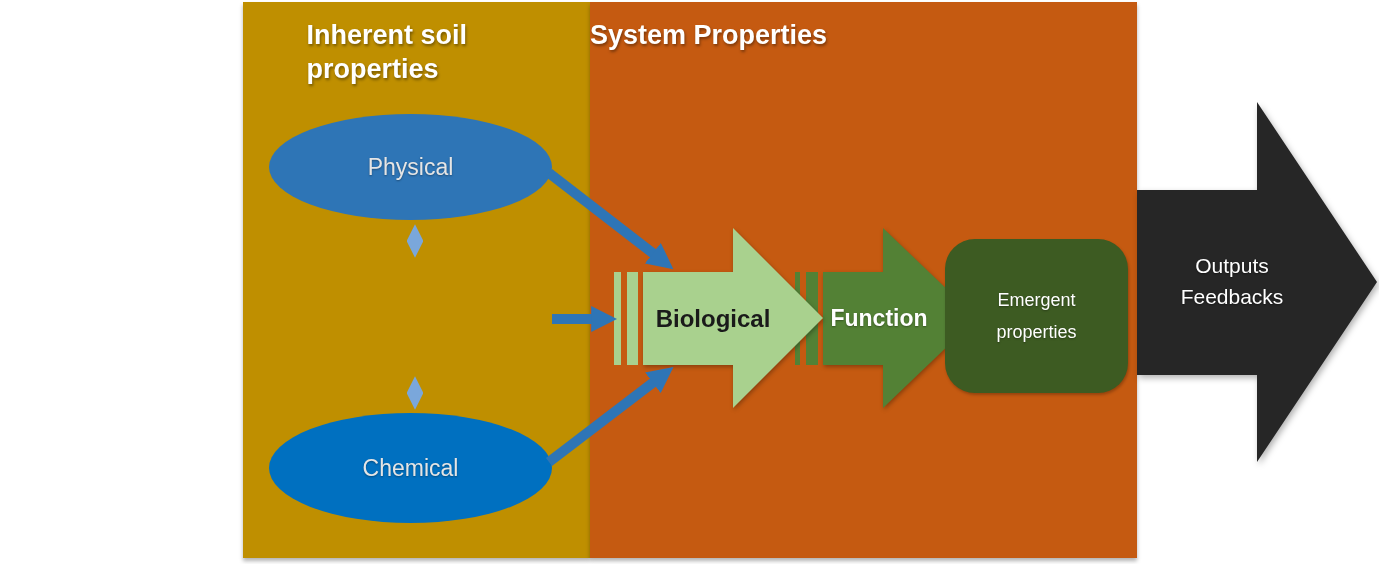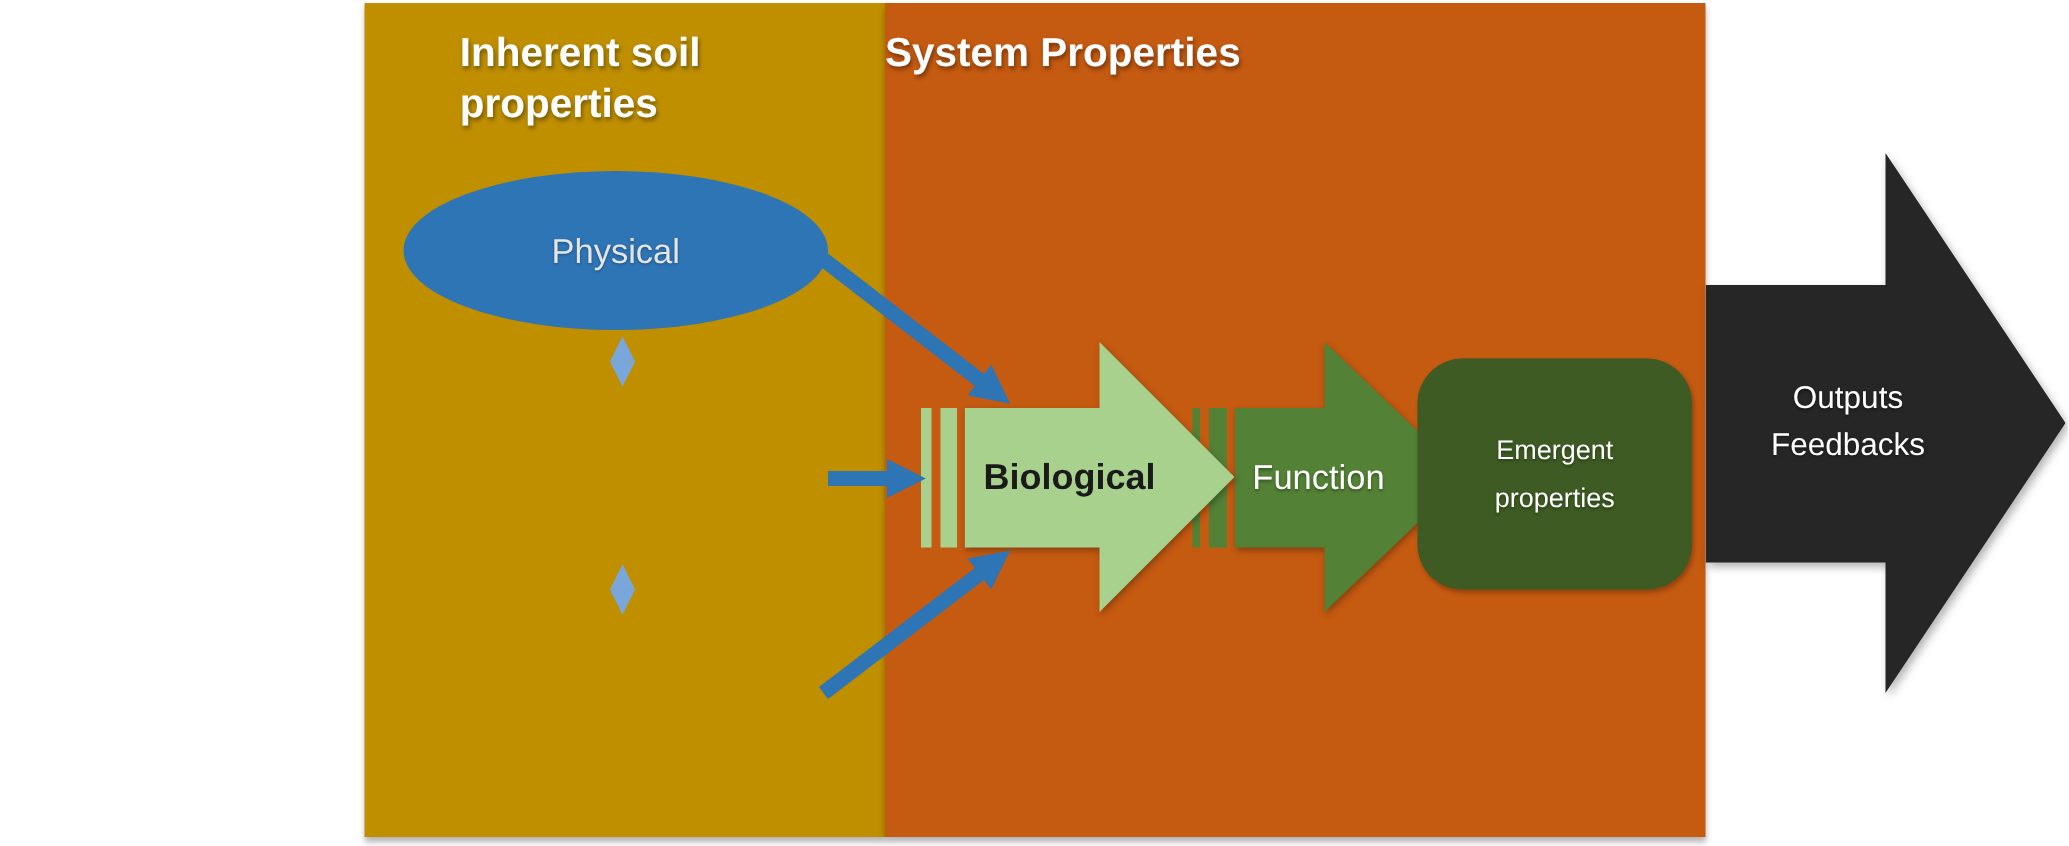--- a/index.html
+++ b/index.html
@@ -42,21 +42,21 @@
   .ellipse-chemical{top:411px;height:110px;background:var(--ellipse-bright-blue);}
   
   .fatwrap{position:absolute;filter:drop-shadow(1px 2px 2px rgba(0,0,0,0.30));}
   .complexity-wrap{left:643px;top:228px;z-index:5;}
   .complexity-arrow{position:relative;width:180px;height:180px;background:var(--complexity-green);
     clip-path:polygon(0px 44px,90px 44px,90px 0px,180px 90px,90px 180px,90px 137px,0px 137px);}
   .complexity-label{
     position:absolute;left:0;top:44px;width:140px;height:93px;display:flex;align-items:center;
     justify-content:center;color:var(--complexity-text);font-size:24px;font-weight:bold;
   }
-  .function-wrap{left:823px;top:228px;z-index:4;}
+  .function-wrap{left:823px;top:228px;z-index:4;font-weight:bold;}
   .function-arrow{position:relative;width:154px;height:180px;background:var(--function-green);
     clip-path:polygon(0px 44px,60px 44px,60px 0px,154px 90px,60px 180px,60px 137px,0px 137px);}
   .function-label{
     position:absolute;left:0;top:44px;width:112px;height:93px;display:flex;align-items:center;
     justify-content:center;color:#fff;font-size:23px;text-shadow:0 1px 2px rgba(0,0,0,0.35);
   }
   .stripe{position:absolute;top:272px;height:93px;}
   .stripe-c1{left:614px;width:7px;background:var(--complexity-green);z-index:5;}
   .stripe-c2{left:627px;width:11px;background:var(--complexity-green);z-index:5;}
   .stripe-f1{left:795px;width:5px;background:var(--function-green);z-index:3;}
@@ -81,20 +81,23 @@
 </head>
 <body>
 
 <div class="canvas">
 
 
   <div class="panel panel-gold">
     <div class="panel-title">Inherent soil properties</div>
     <div class="ellipse ellipse-physical">
       <span>Physical</span>
+    </div>
+    <div class="ellipse ellipse-chemical">
+      <span>Chemical</span>
     </div>
   </div>
 
   <div class="panel panel-orange">
     <div class="panel-title">System Properties</div>
   </div>
 
   <div class="stripe stripe-c1"></div>
   <div class="stripe stripe-c2"></div>
   <div class="stripe stripe-f1"></div>

